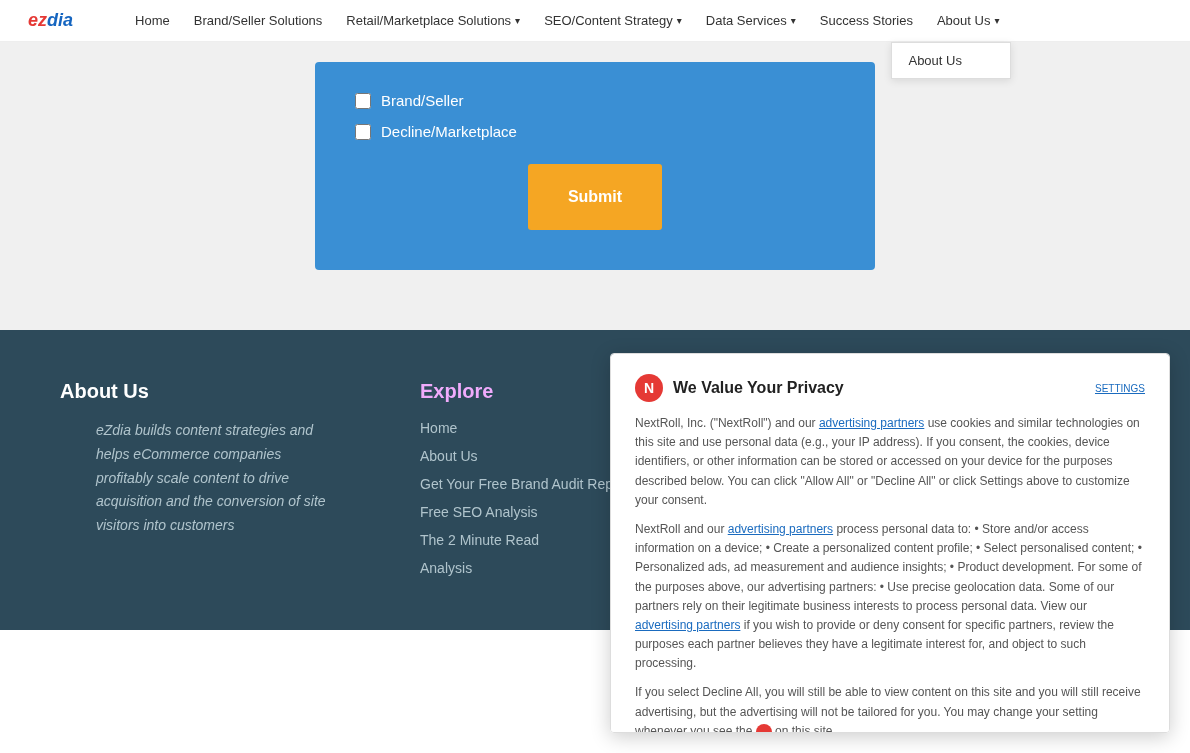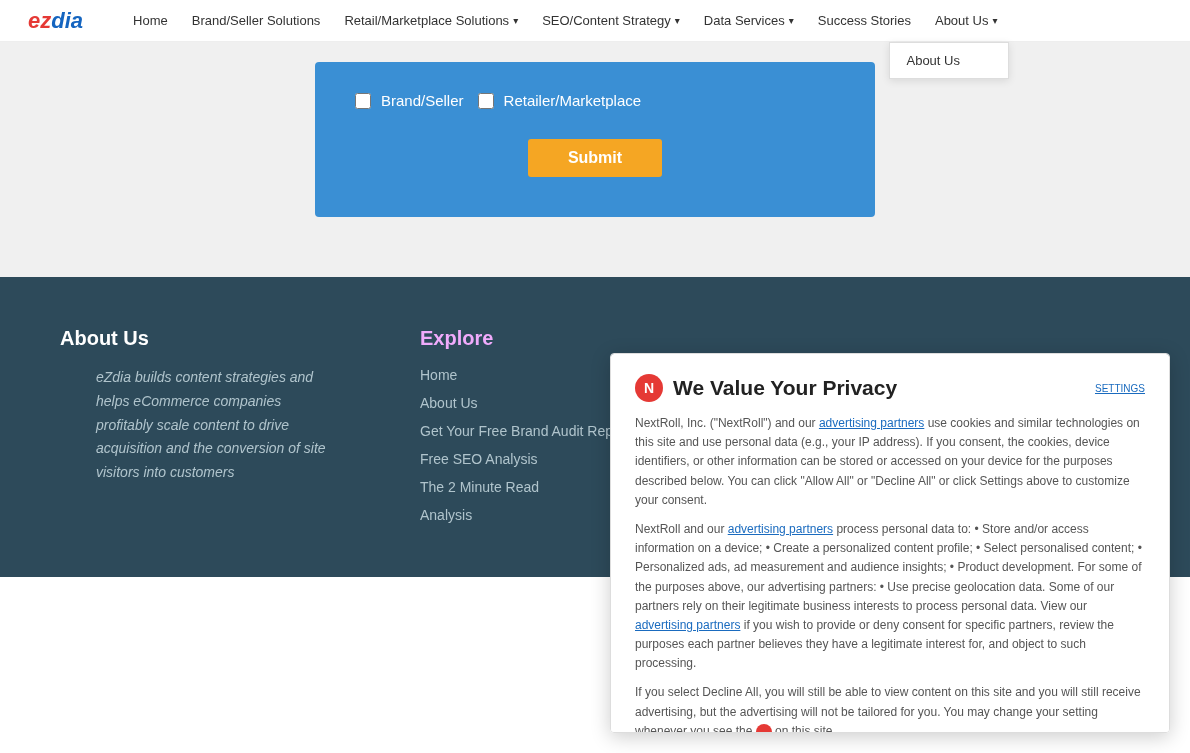--- a/index.html
+++ b/index.html
@@ -10,23 +10,23 @@
       background: #fff;
       border-bottom: 1px solid #eee;
       display: flex;
       align-items: center;
       padding: 0 20px;
       height: 42px;
       position: relative;
       z-index: 100;
     }
     .nav-logo {
-      margin-right: 30px;
+      margin-right: 42px;
       font-weight: bold;
-      font-size: 22px;
+      font-size: 18px;
       color: #333;
       background: #fff;
       padding: 2px 8px;
       border-radius: 3px;
     }
     .nav-logo span.ez { color: #e53935; font-style: italic; }
     .nav-logo span.dia { color: #1565c0; font-style: italic; }
     .nav-links {
       display: flex;
       align-items: center;
@@ -80,47 +80,47 @@
       border-radius: 4px;
       padding: 30px 40px 40px 40px;
       width: 560px;
       display: flex;
       flex-direction: column;
       align-items: center;
       gap: 20px;
     }
     .checkbox-group {
       display: flex;
-      flex-direction: row;
+      flex-direction: column;
       gap: 14px;
       align-self: flex-start;
     }
     .checkbox-item {
       display: flex;
       align-items: center;
       gap: 10px;
       color: #fff;
       font-size: 15px;
       cursor: pointer;
     }
     .checkbox-item input[type="checkbox"] {
       width: 16px;
       height: 16px;
       accent-color: #1565c0;
     }
     .submit-btn {
       background: #f5a623;
       color: #fff;
       border: none;
-      padding: 10px 40px;
+      padding: 24px 40px;
       font-size: 16px;
       font-weight: bold;
       border-radius: 3px;
       cursor: pointer;
-      margin-top: 10px;
+      margin-top: 4px;
     }
 
     
     footer {
       background: #2d4a5a;
       padding: 50px 60px 40px 60px;
       color: #ccc;
       display: flex;
       gap: 80px;
       min-height: 300px;
@@ -189,21 +189,21 @@
       background: #e53935;
       border-radius: 50%;
       display: flex;
       align-items: center;
       justify-content: center;
       color: #fff;
       font-size: 14px;
       font-weight: bold;
     }
     .privacy-title {
-      font-size: 21px;
+      font-size: 16px;
       font-weight: bold;
       color: #222;
     }
     .privacy-settings-link {
       color: #1a6bbf;
       font-size: 10px;
       text-decoration: underline;
       cursor: pointer;
     }
     .privacy-body {
@@ -246,21 +246,21 @@
 
 <div class="main-content">
   <div class="form-card">
     <div class="checkbox-group">
       <label class="checkbox-item">
         <input type="checkbox" style="">
         <span>Brand/Seller</span>
       </label>
       <label class="checkbox-item">
         <input type="checkbox" style="">
-        <span>Retailer/Marketplace</span>
+        <span>Decline/Marketplace</span>
       </label>
     </div>
     <button class="submit-btn">Submit</button>
   </div>
 </div>
 
 <footer>
   <div class="footer-about">
     <h3>About Us</h3>
     <p>eZdia builds content strategies and helps eCommerce companies profitably scale content to drive acquisition and the conversion of site visitors into customers</p>

